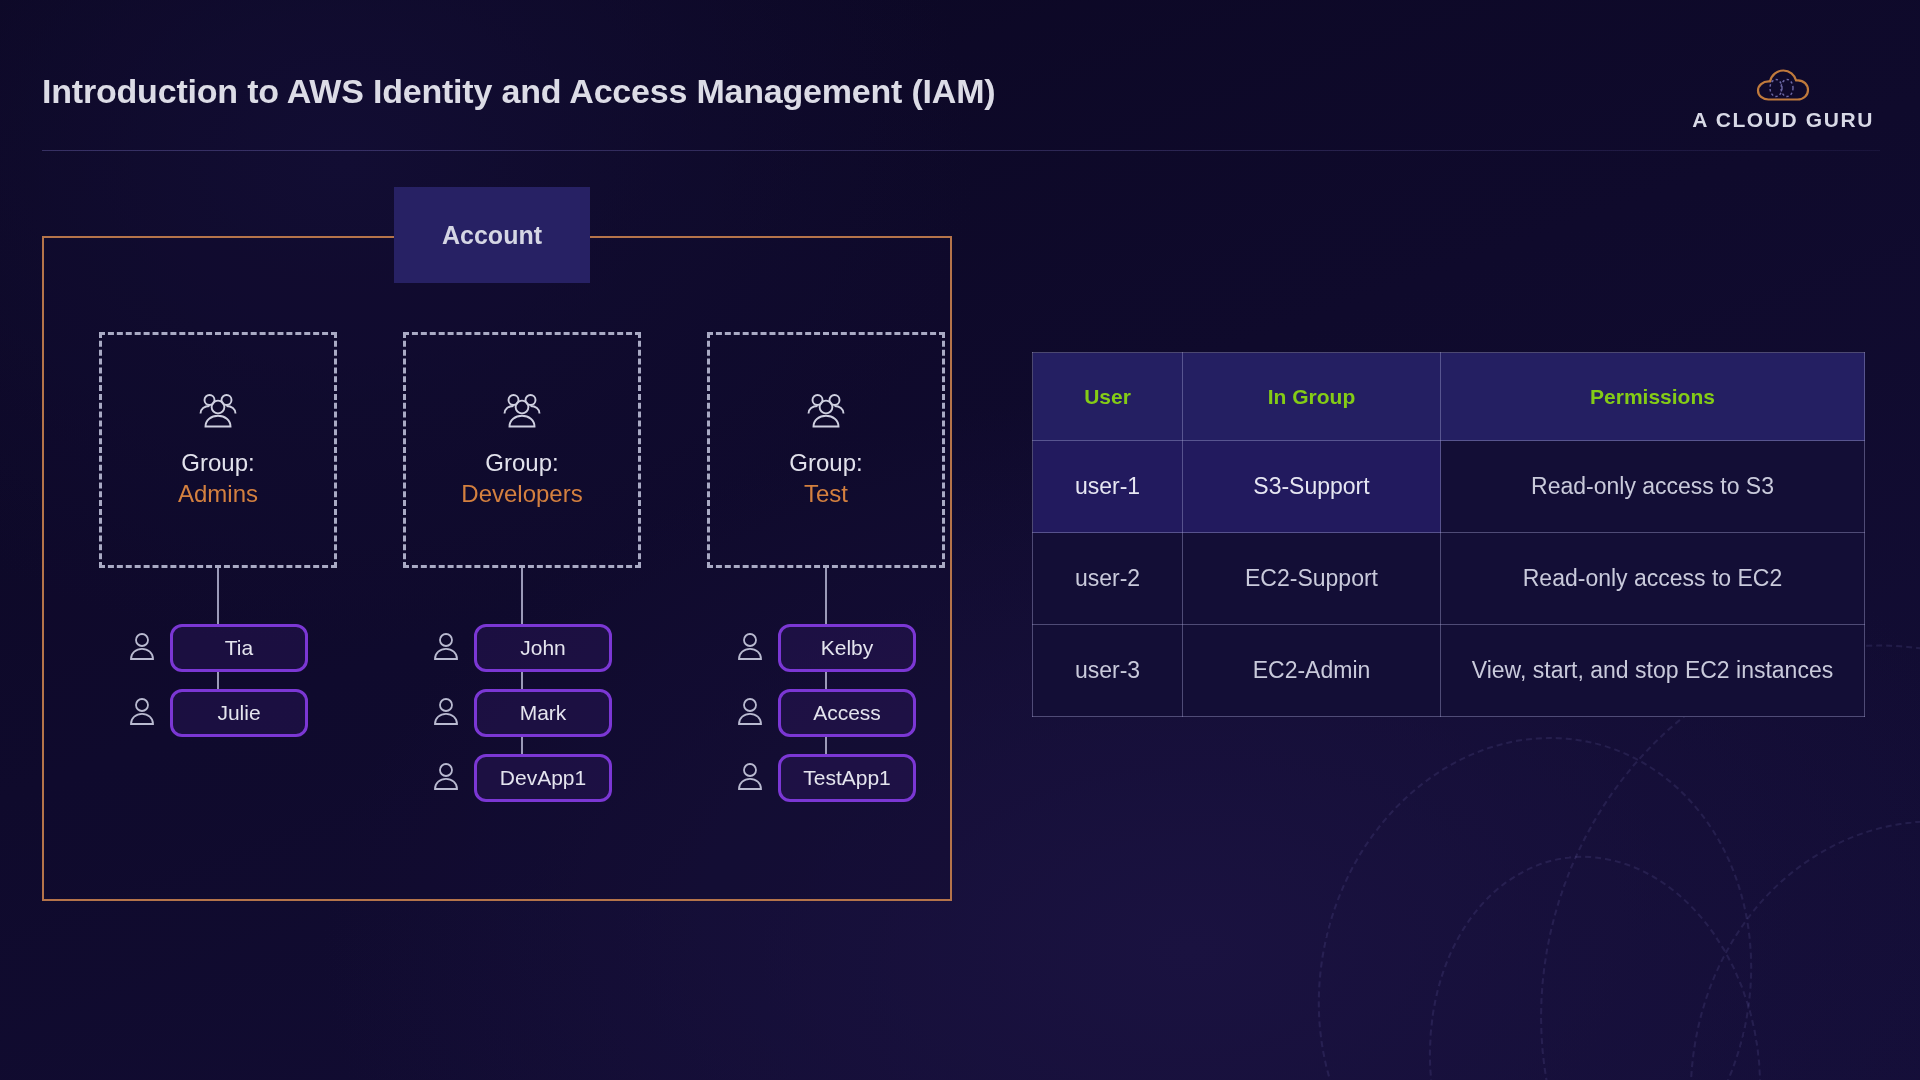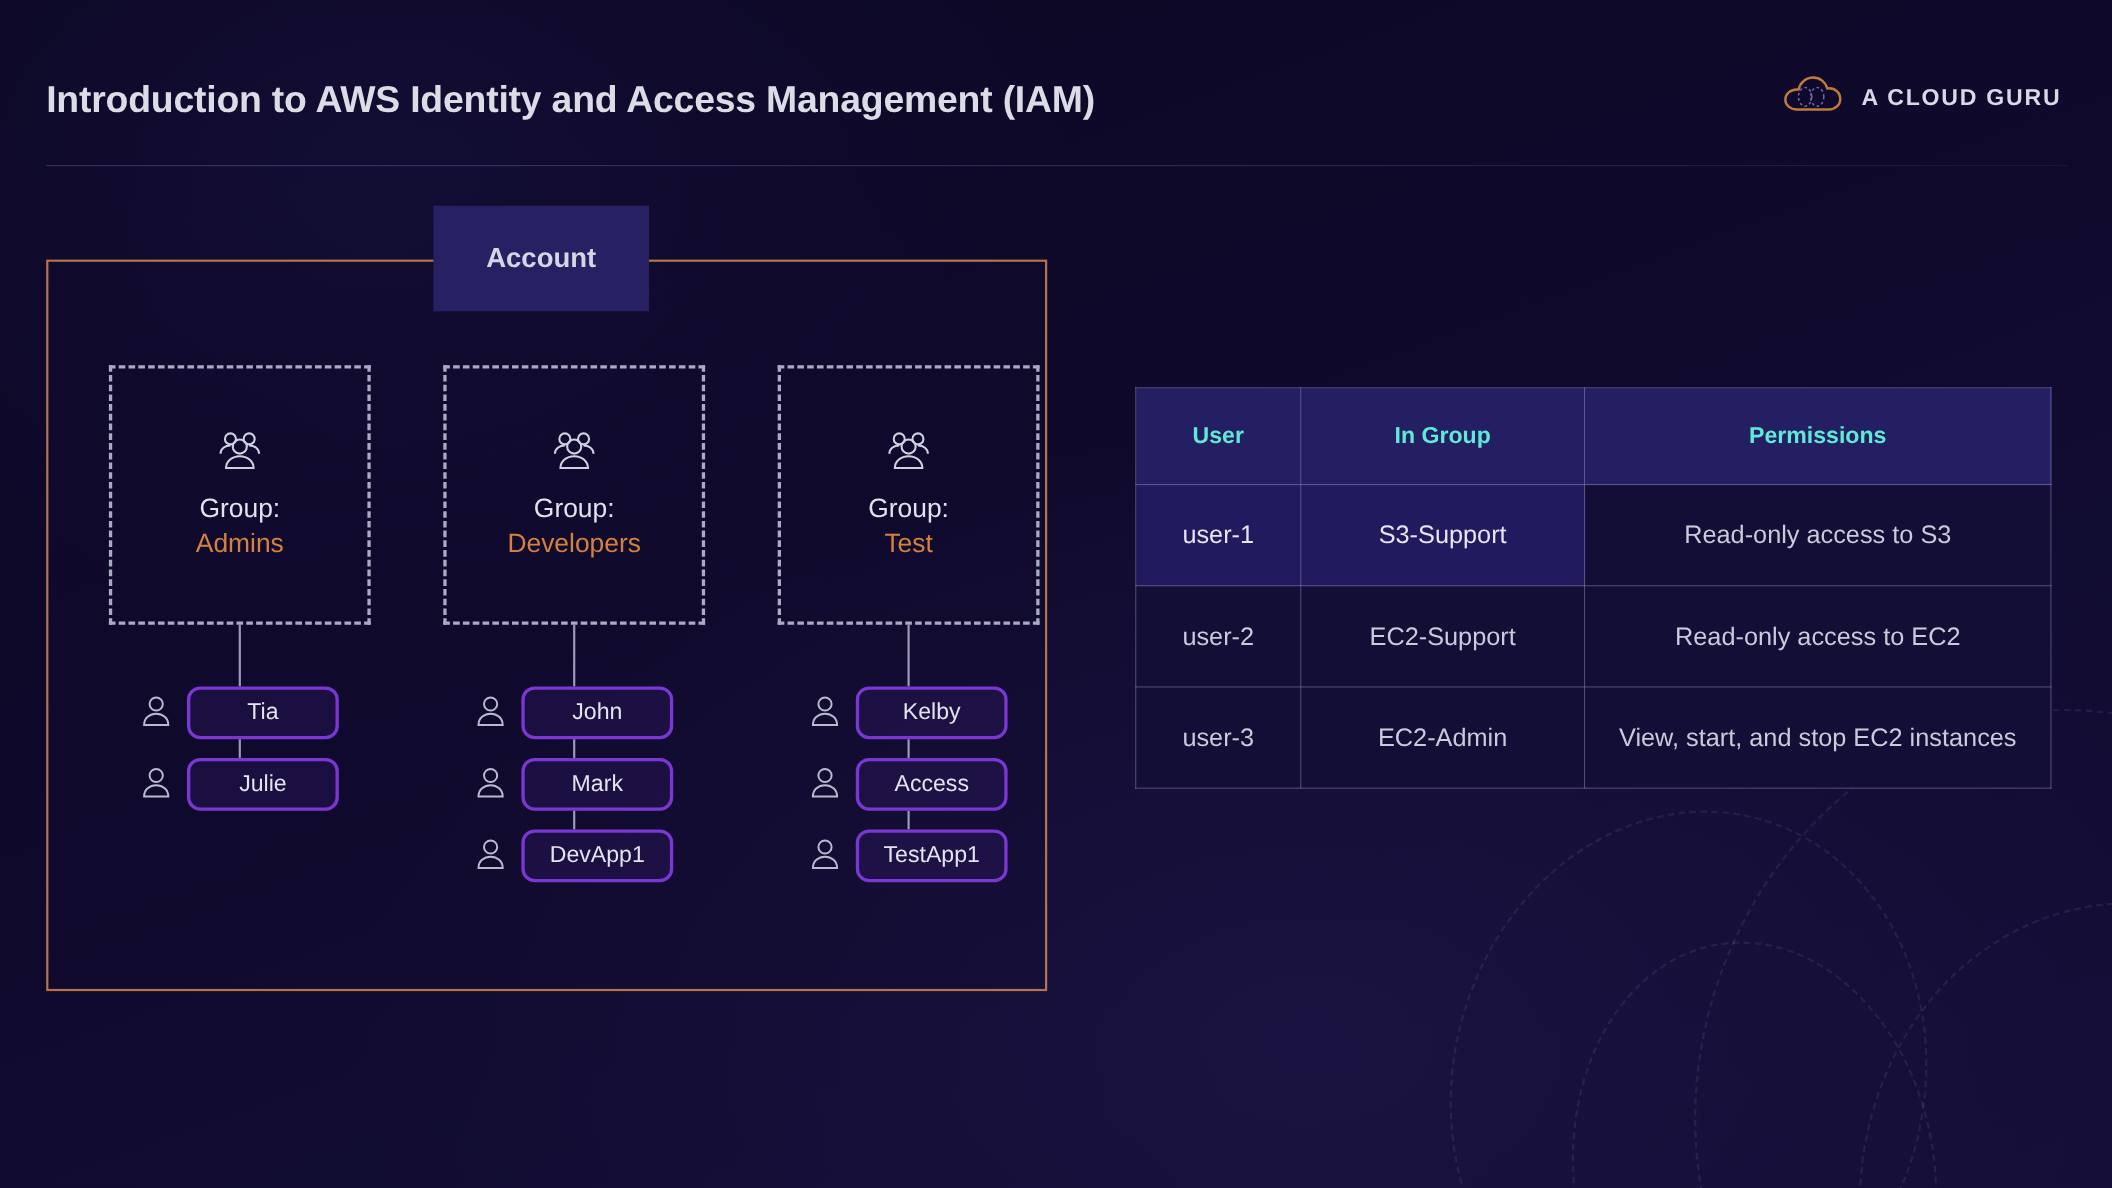--- a/index.html
+++ b/index.html
@@ -67,21 +67,21 @@
     height: 1px;
     background: linear-gradient(90deg, rgba(120,110,190,0.38) 0%, rgba(120,110,190,0.30) 55%, rgba(120,110,190,0.10) 100%);
   }
 
   .brand {
     position: absolute;
     right: 46px;
     top: 36px;
     display: flex;
     align-items: center;
-    gap: 16px;
+    flex-direction: column;
   }
   .brand-name {
     font-size: 21px;
     font-weight: bold;
     letter-spacing: 1.6px;
     color: #d8d9e6;
     white-space: nowrap;
   }
 
   
@@ -196,21 +196,21 @@
     z-index: 2;
     table-layout: fixed;
   }
   .perm-table th, .perm-table td {
     border: 1px solid rgba(162,160,208,0.42);
     text-align: center;
     vertical-align: middle;
   }
   .perm-table th {
     background: #241f62;
-    color: #5eead4;
+    color: #84cc16;
     font-size: 21px;
     font-weight: bold;
     height: 88px;
     padding: 0 20px;
   }
   .perm-table td {
     font-size: 23px;
     color: #c9cadb;
     height: 92px;
     padding: 10px 19px;

